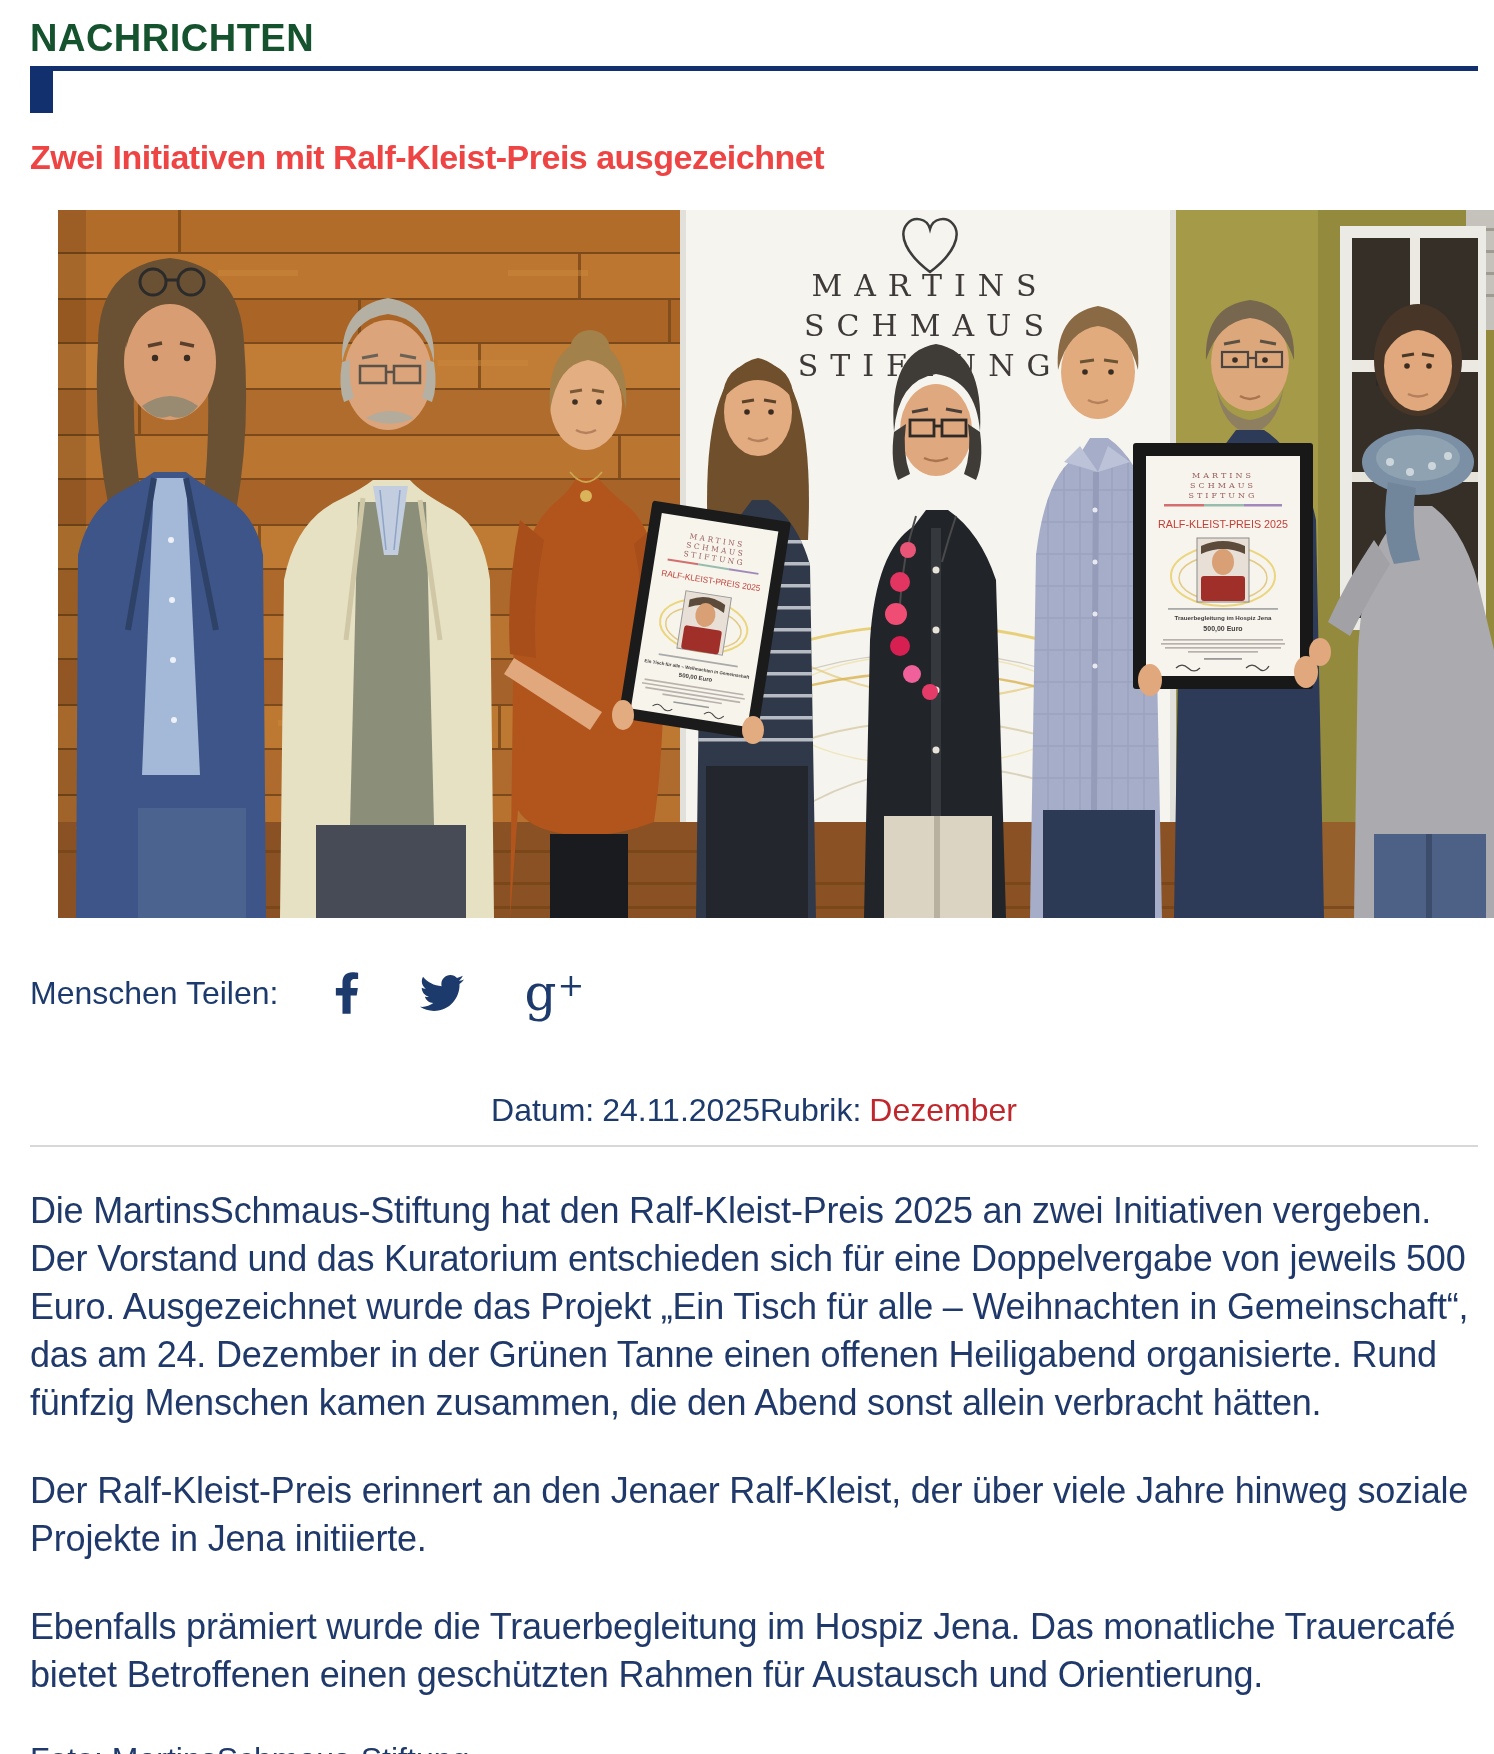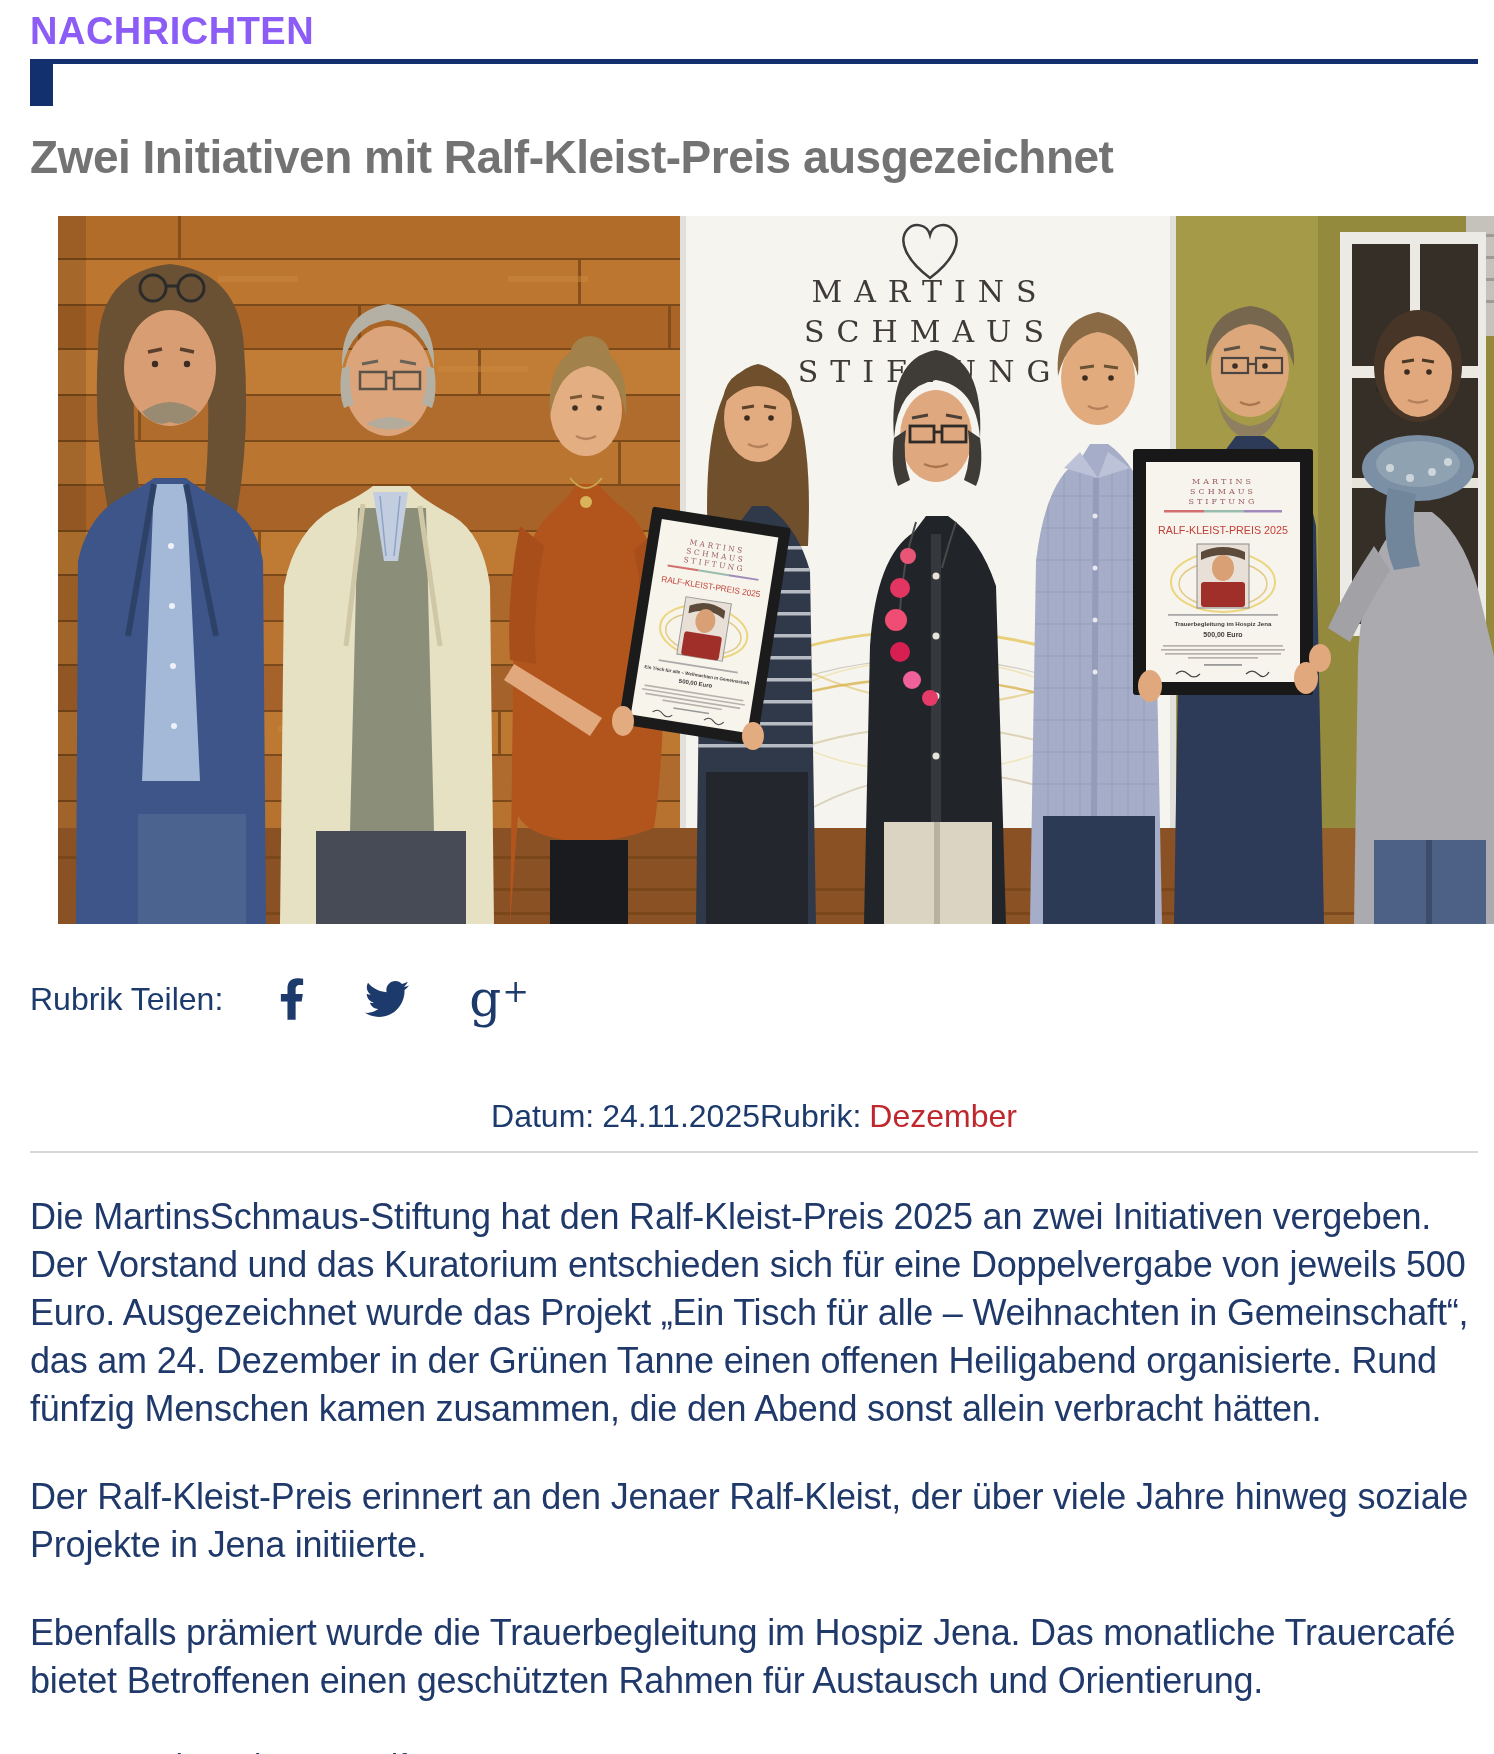--- a/index.html
+++ b/index.html
@@ -4,30 +4,30 @@
 <style>
   html,body{margin:0;padding:0;}
   body{
     width:1494px;height:1754px;overflow:hidden;box-sizing:border-box;
     background:#ffffff;
     font-family:"Liberation Sans", sans-serif;
     color:#1c3a6c;
   }
   .container{padding:0 16px 0 30px;}
   .section-label{
-    padding-top:12px;
+    padding-top:19px;
     font-size:38px;font-weight:600;letter-spacing:.5px;
-    color:#8b5cf6;line-height:1.05;
+    color:#14532d;line-height:1.05;
   }
   .section-rule{margin-top:7px;height:5px;background:#12306e;width:100%;}
   .section-block{width:23px;height:42px;background:#12306e;}
   h1.headline{
     margin:26px 0 18px 0;
-    font-size:46px;font-weight:700;letter-spacing:-.5px;
-    color:#737373;line-height:1.1;
+    font-size:34px;font-weight:700;letter-spacing:-.5px;
+    color:#ef4444;line-height:1.1;
   }
   figure.photo{margin:12px;padding:16px;line-height:0;}
   figure.photo svg{display:block;}
   .share-row{
     margin-top:34px;display:flex;align-items:center;
   }
   .share-label{font-size:32px;color:#1c3a6c;font-weight:400;}
   .share-btn{display:inline-flex;align-items:center;justify-content:center;
     margin-left:56px;text-decoration:none;color:#1c3a6c;cursor:pointer;}
   .share-btn svg{display:block;fill:#1c3a6c;}
@@ -385,21 +385,21 @@
         <path d="M38,220 q6,-6 12,0 t12,0" fill="none" stroke="#444444" stroke-width="1.2"></path>
         <path d="M108,220 q6,-6 12,0 t11,-2" fill="none" stroke="#444444" stroke-width="1.2"></path>
       </g>
       <ellipse cx="1092" cy="470" rx="12" ry="16" fill="#e0a87c"></ellipse>
       <ellipse cx="1248" cy="462" rx="12" ry="16" fill="#e0a87c"></ellipse>
       <ellipse cx="1262" cy="442" rx="11" ry="14" fill="#e0a87c"></ellipse>
     </svg>
   </figure>
 
   <div class="share-row">
-    <span class="share-label">Rubrik Teilen:</span>
+    <span class="share-label">Menschen Teilen:</span>
     <a class="share-btn">
       <svg width="26" height="46" viewBox="0 0 320 512">
         <path d="M279.14 288l14.22-92.66h-88.91v-60.13c0-25.35 12.42-50.06 52.24-50.06h40.42V6.26S260.43 0 225.36 0c-73.22 0-121.08 44.38-121.08 124.72v70.62H22.89V288h81.39v224h100.17V288z"></path>
       </svg>
     </a>
     <a class="share-btn">
       <svg width="52" height="44" viewBox="0 0 24 24">
         <path d="M23.954 4.569c-.885.389-1.83.654-2.825.775 1.014-.611 1.794-1.574 2.163-2.723-.951.555-2.005.959-3.127 1.184-.896-.959-2.173-1.559-3.591-1.559-2.717 0-4.92 2.203-4.92 4.917 0 .39.045.765.127 1.124C7.691 8.094 4.066 6.13 1.64 3.161c-.427.722-.666 1.561-.666 2.475 0 1.71.87 3.213 2.188 4.096-.807-.026-1.566-.248-2.228-.616v.061c0 2.385 1.693 4.374 3.946 4.827-.413.111-.849.171-1.296.171-.314 0-.615-.03-.916-.086.631 1.953 2.445 3.377 4.604 3.417-1.68 1.319-3.809 2.105-6.102 2.105-.39 0-.779-.023-1.17-.067 2.189 1.394 4.768 2.209 7.557 2.209 9.054 0 13.999-7.496 13.999-13.986 0-.209 0-.42-.015-.63.961-.689 1.8-1.56 2.46-2.548z"></path>
       </svg>
     </a>

